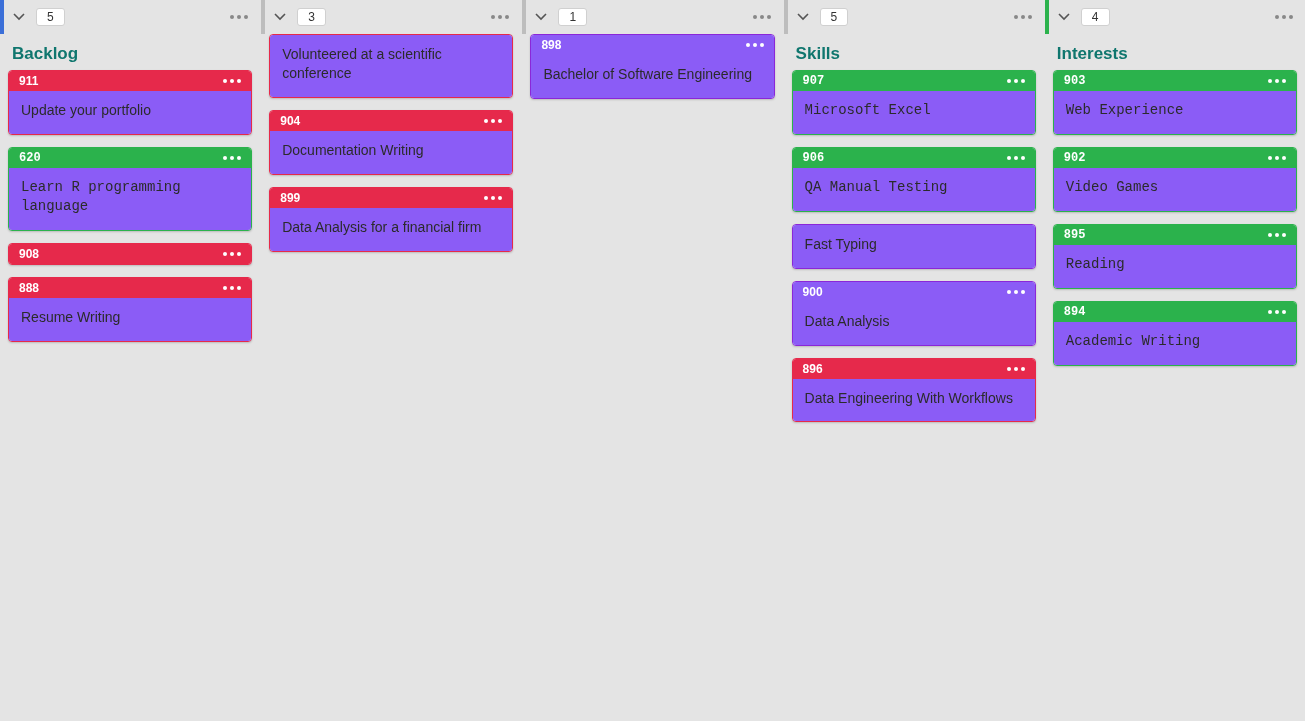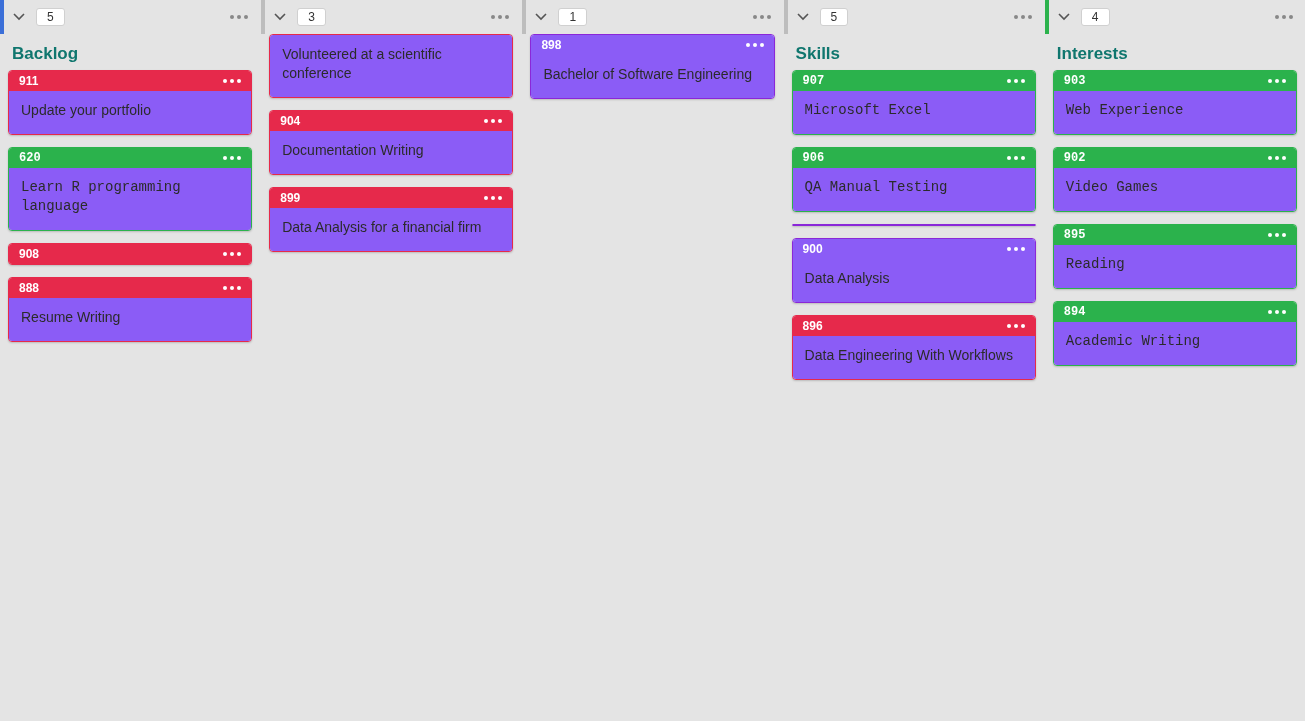--- a/index.html
+++ b/index.html
@@ -279,20 +279,21 @@
           <span>906</span>
           <div class="card-menu">
             <span></span>
             <span></span>
             <span></span>
           </div>
         </div>
         <div class="card-body">QA Manual Testing</div>
       </div>
       <div class="card purple">
+        <div class="card-body">Fast Typing</div>
       </div>
       <div class="card purple">
         <div class="card-head">
           <span>900</span>
           <div class="card-menu">
             <span></span>
             <span></span>
             <span></span>
           </div>
         </div>

